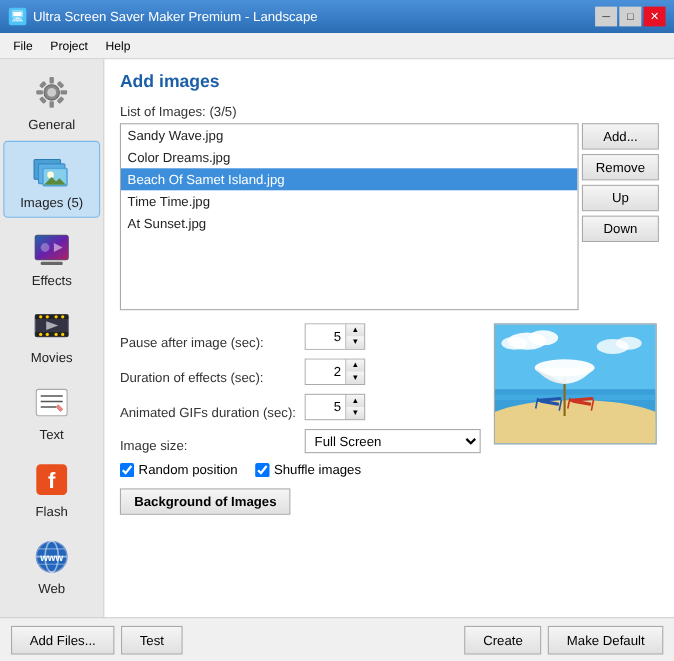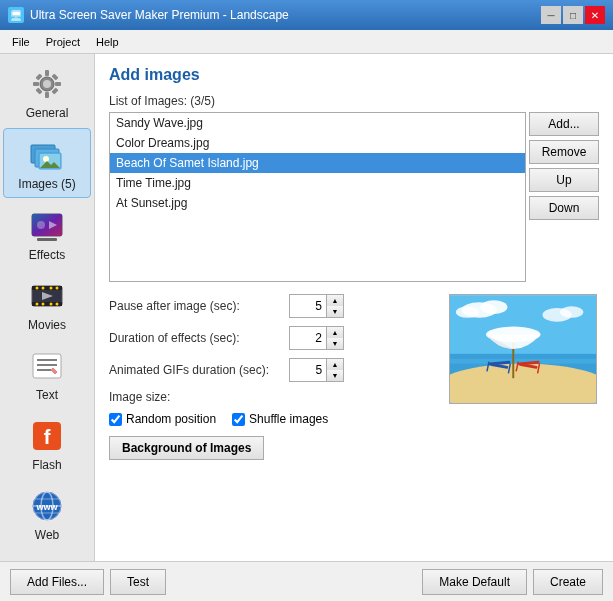--- a/index.html
+++ b/index.html
@@ -164,23 +164,23 @@
       border: 1px solid #aaa;
       cursor: pointer;
       font-size: 12px;
       min-width: 70px;
       text-align: center;
     }
 
     
     .form-row {
       display: flex;
-      align-items: center;
+      align-items: flex-end;
       margin-bottom: 8px;
-      gap: 20px;
+      gap: 8px;
     }
     .form-label {
       font-size: 12px;
       color: #333;
       min-width: 160px;
     }
     .spinner-container {
       display: flex;
       align-items: center;
       border: 1px solid #aaa;
@@ -491,20 +491,26 @@
             <div class="spinner-buttons">
               <button class="spinner-btn">▲</button>
               <button class="spinner-btn">▼</button>
             </div>
           </div>
         </div>
 
         
         <div class="form-row">
           <span class="form-label">Image size:</span>
+          <select class="select-field">
+            <option>Full Screen</option>
+            <option>Fit Screen</option>
+            <option>Original Size</option>
+            <option>Tile</option>
+          </select>
         </div>
 
         
         <div class="checkbox-row">
           <label class="checkbox-item">
             <input type="checkbox" checked="" style="">
             <span>Random position</span>
           </label>
           <label class="checkbox-item">
             <input type="checkbox" checked="" style="">
@@ -555,16 +561,16 @@
     </div>
   </div>
 </div>
 
 <div class="bottom-bar">
   <div class="bottom-left">
     <button class="bottom-btn">Add Files...</button>
     <button class="bottom-btn">Test</button>
   </div>
   <div class="bottom-right">
+    <button class="bottom-btn">Create</button>
     <button class="bottom-btn">Make Default</button>
-    <button class="bottom-btn">Create</button>
   </div>
 </div>
 
 </body></html>

